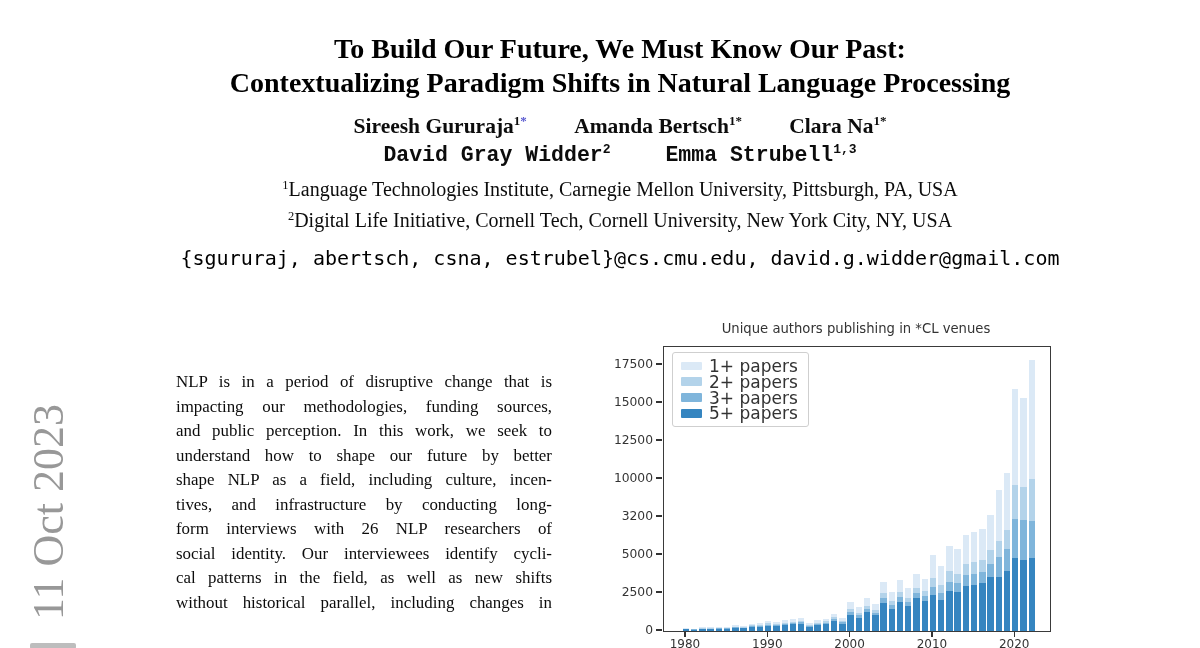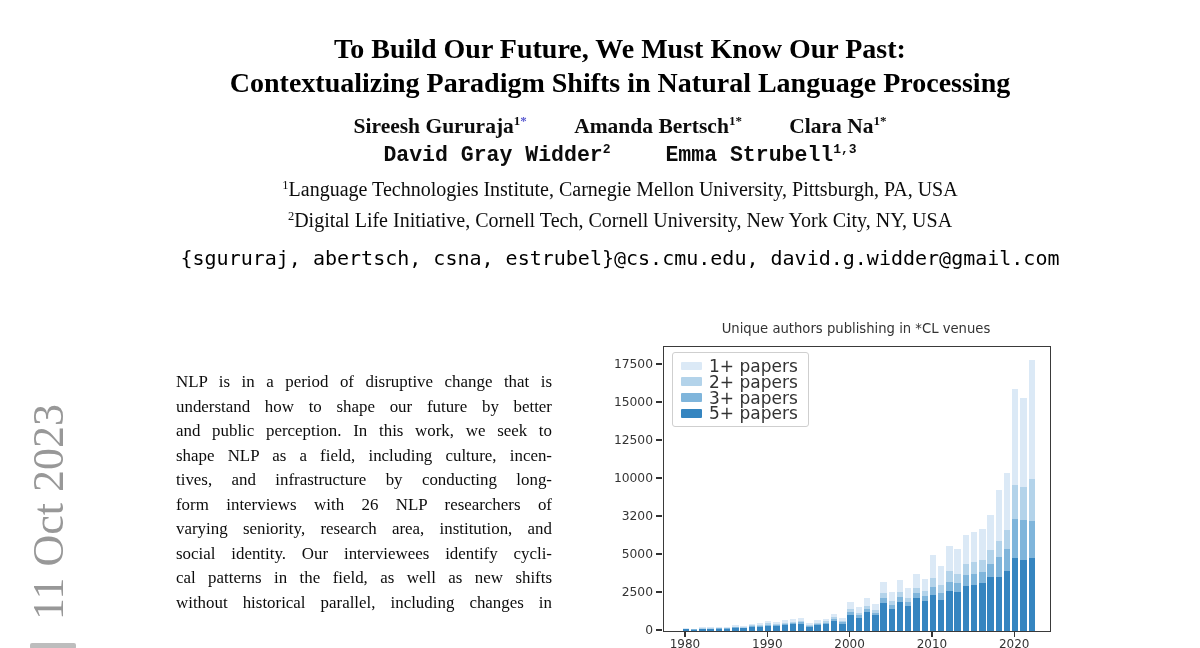--- a/index.html
+++ b/index.html
@@ -68,26 +68,26 @@
     </div>
     <div class="affils">
       <div><span class="fsup">1</span><span>Language Technologies Institute, Carnegie Mellon University, Pittsburgh, PA, USA</span></div>
       <div><span class="fsup">2</span><span>Digital Life Initiative, Cornell Tech, Cornell University, New York City, NY, USA</span></div>
     </div>
     <div class="email">{sgururaj, abertsch, csna, estrubel}@cs.cmu.edu, david.g.widder@gmail.com</div>
   </div>
 
   <div class="abs-body">
       <div class="abs-line">NLP is in a period of disruptive change that is</div>
+      <div class="abs-line">impacting our methodologies, funding sources,</div>
+      <div class="abs-line">and public perception. In this work, we seek to</div>
       <div class="abs-line">understand how to shape our future by better</div>
-      <div class="abs-line">and public perception. In this work, we seek to</div>
       <div class="abs-line">shape NLP as a field, including culture, incen-</div>
       <div class="abs-line">tives, and infrastructure by conducting long-</div>
       <div class="abs-line">form interviews with 26 NLP researchers of</div>
-      <div class="abs-line">varying seniority, research area, institution, and</div>
       <div class="abs-line">social identity. Our interviewees identify cycli-</div>
       <div class="abs-line">cal patterns in the field, as well as new shifts</div>
       <div class="abs-line">without historical parallel, including changes in</div>
     </div>
 
   <div class="chart-wrap">
     <div class="ctitle">Unique authors publishing in *CL venues</div>
     <div class="axes">
       <div class="legend">
           <div class="lrow">

